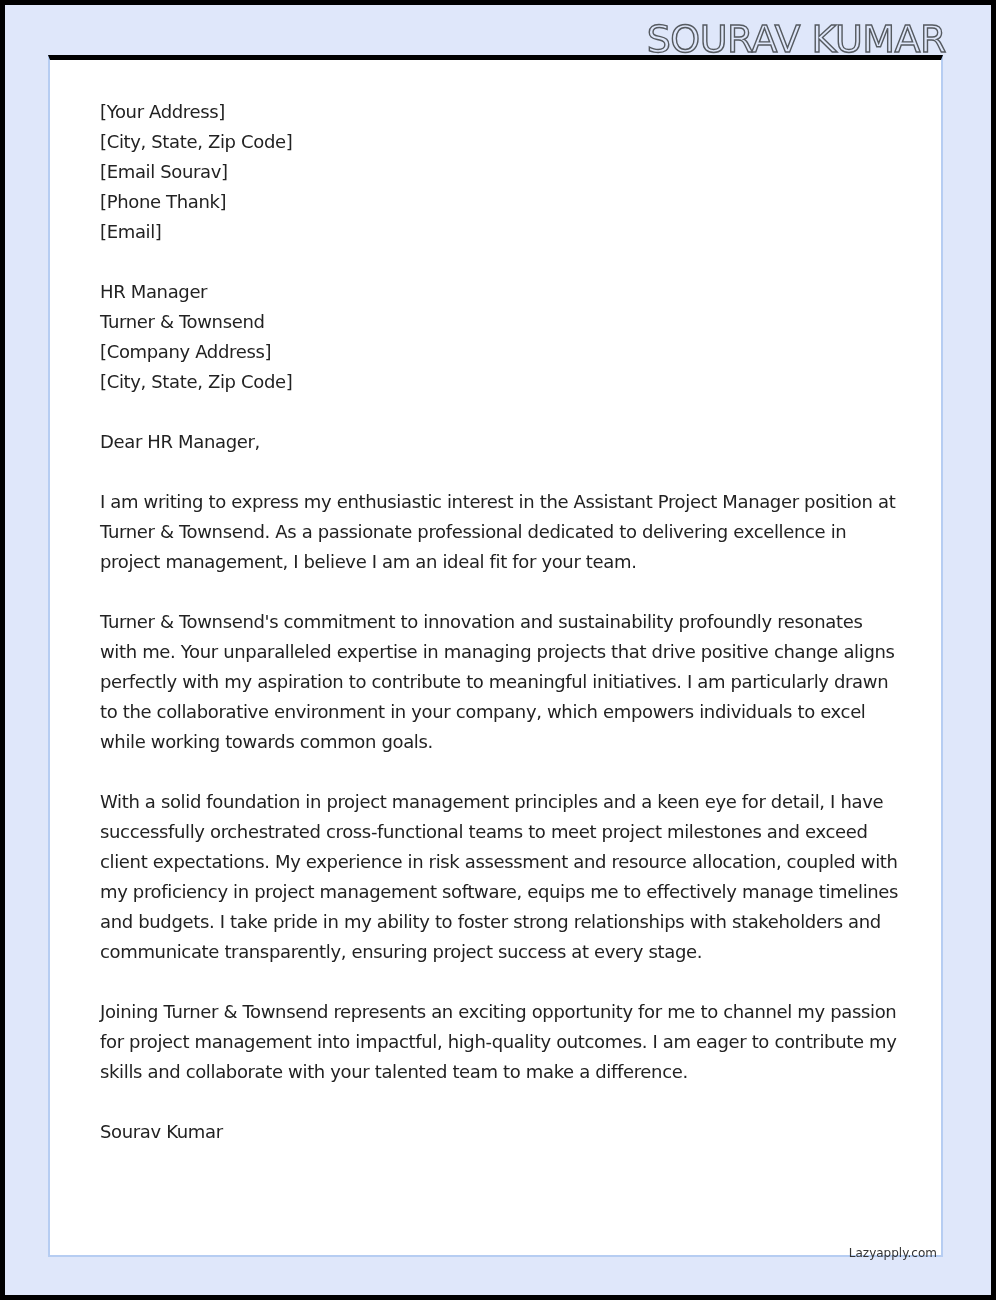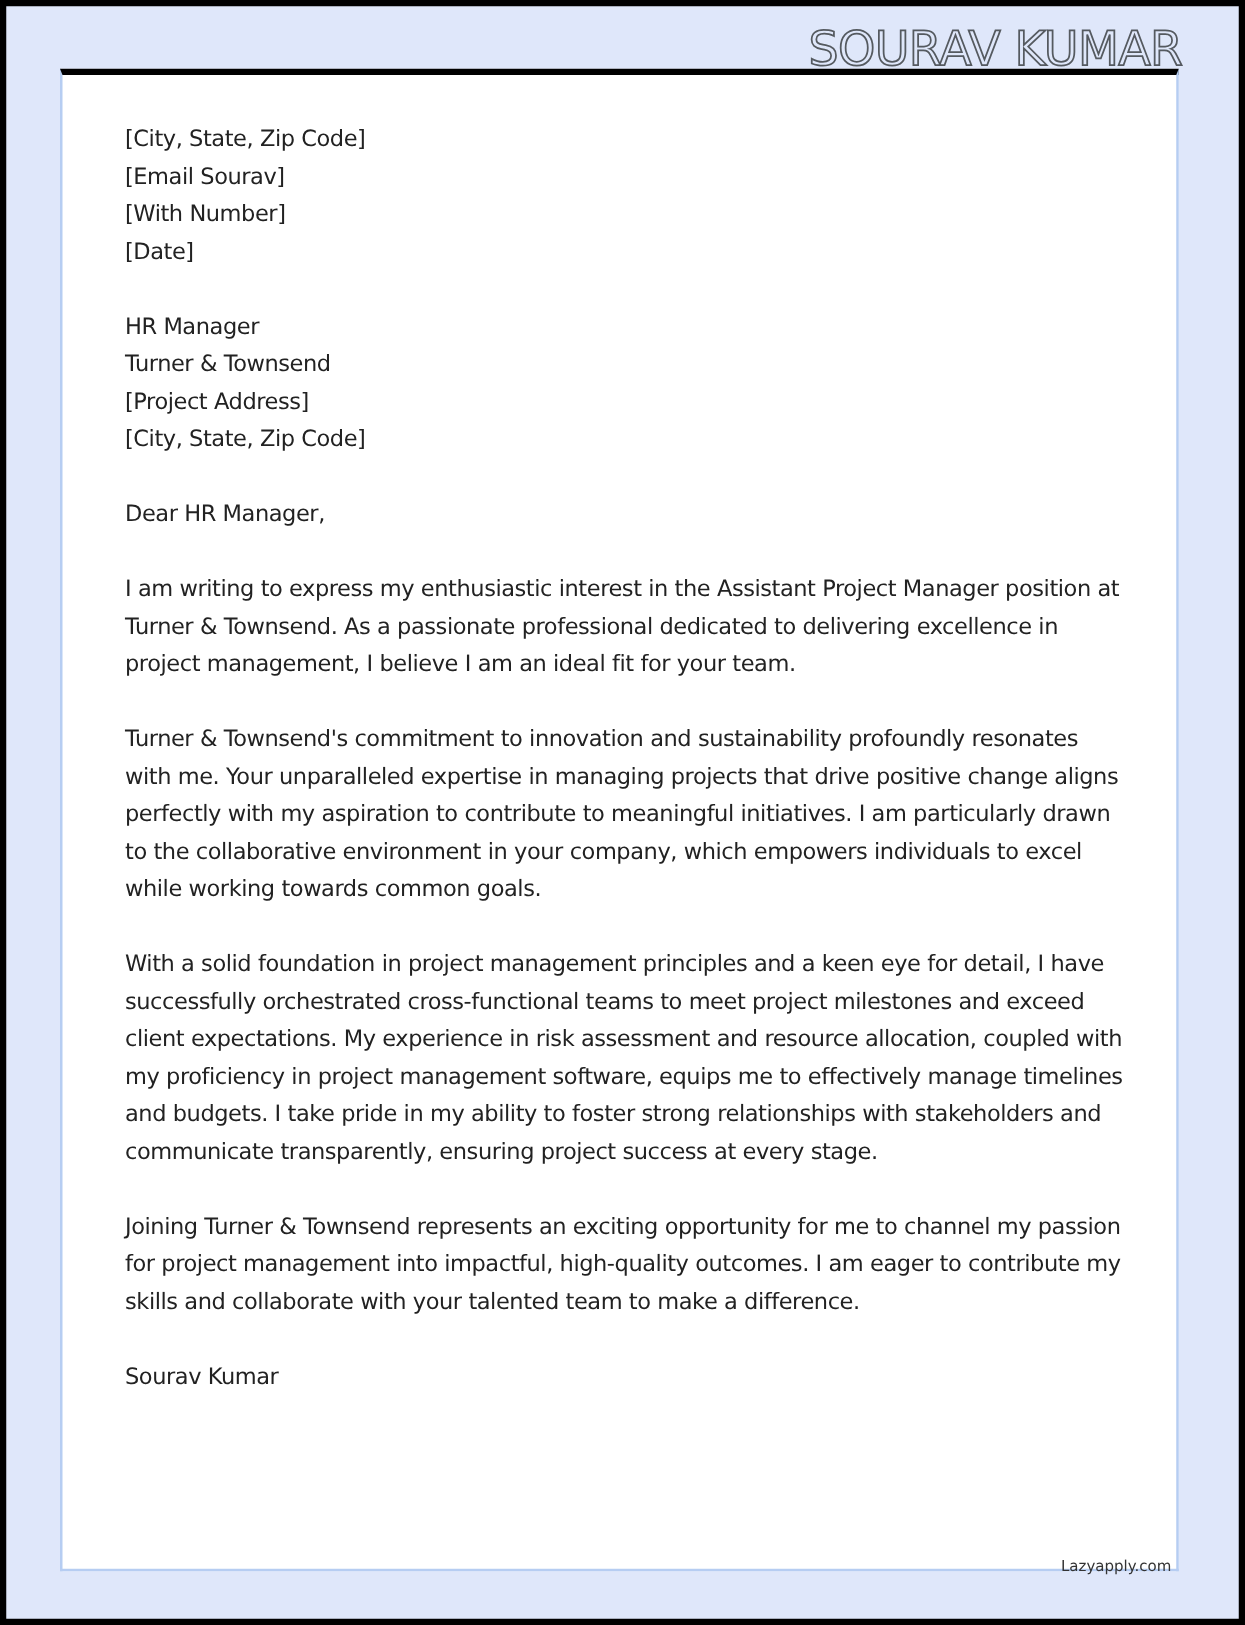--- a/index.html
+++ b/index.html
@@ -47,30 +47,31 @@
 </head>
 <body>
 
 <div class="frame">
   <div class="name">SOURAV KUMAR</div>
 
   <div class="card"></div>
 
   <div class="content">
     <div>
+      <span class="line">[Your Address]</span>
       <span class="line">[City, State, Zip Code]</span>
       <span class="line">[Email Sourav]</span>
-      <span class="line">[With Number]</span>
-      <span class="line">[Date]</span>
+      <span class="line">[Phone Thank]</span>
+      <span class="line">[Email]</span>
     </div>
     <span class="gap"></span>
     <div>
       <span class="line">HR Manager</span>
       <span class="line">Turner &amp; Townsend</span>
-      <span class="line">[Project Address]</span>
+      <span class="line">[Company Address]</span>
       <span class="line">[City, State, Zip Code]</span>
     </div>
     <span class="gap"></span>
     <p>Dear HR Manager,</p>
     <p>I am writing to express my enthusiastic interest in the Assistant Project Manager position at Turner &amp; Townsend. As a passionate professional dedicated to delivering excellence in project management, I believe I am an ideal fit for your team.</p>
     <p>Turner &amp; Townsend's commitment to innovation and sustainability profoundly resonates with me. Your unparalleled expertise in managing projects that drive positive change aligns perfectly with my aspiration to contribute to meaningful initiatives. I am particularly drawn to the collaborative environment in your company, which empowers individuals to excel while working towards common goals.</p>
     <p>With a solid foundation in project management principles and a keen eye for detail, I have successfully orchestrated cross-functional teams to meet project milestones and exceed client expectations. My experience in risk assessment and resource allocation, coupled with my proficiency in project management software, equips me to effectively manage timelines and budgets. I take pride in my ability to foster strong relationships with stakeholders and communicate transparently, ensuring project success at every stage.</p>
     <p>Joining Turner &amp; Townsend represents an exciting opportunity for me to channel my passion for project management into impactful, high-quality outcomes. I am eager to contribute my skills and collaborate with your talented team to make a difference.</p>
     <span class="line">Sourav Kumar</span>
   </div>

